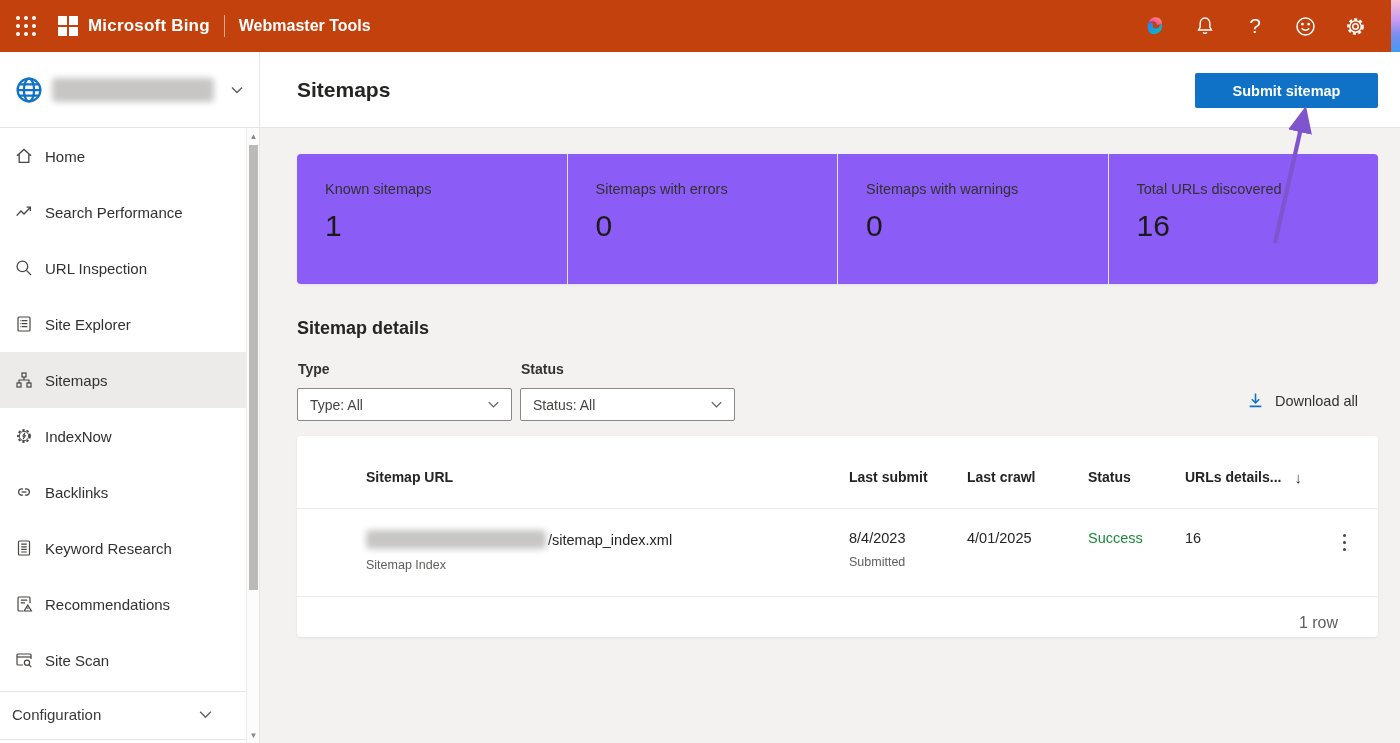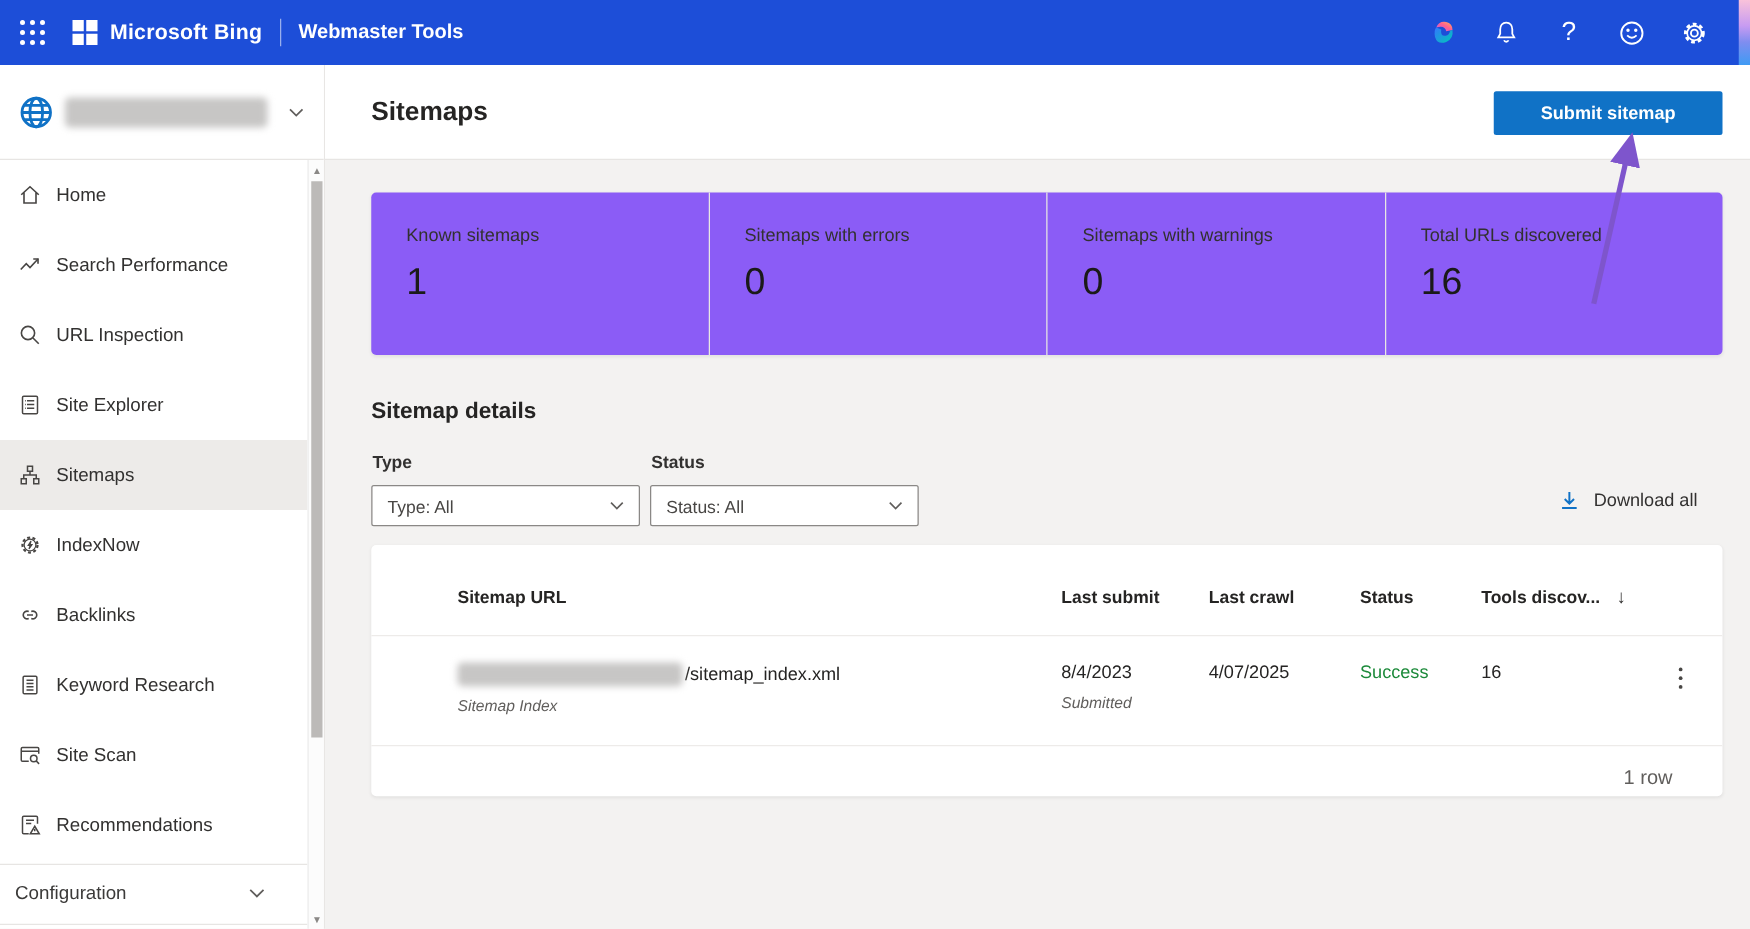--- a/index.html
+++ b/index.html
@@ -2,21 +2,21 @@
 <html><head>
 <meta charset="utf-8">
 <style>
   * { margin:0; padding:0; box-sizing:border-box; }
   html,body { width:1400px; height:743px; overflow:hidden;
     font-family:"Liberation Sans","DejaVu Sans",sans-serif;
     background:#f3f2f1; color:#252423; }
 
   
   .topbar { position:absolute; left:0; top:0; width:1400px; height:52px;
-    background:#1d4ed8; display:flex; align-items:center; z-index:30; }
+    background:#c2410c; display:flex; align-items:center; z-index:30; }
   .apps-btn { width:40px; height:40px; margin-left:6px; display:flex;
     align-items:center; justify-content:center; cursor:pointer; }
   .dots9 { display:grid; grid-template-columns:repeat(3,4px); grid-gap:4px; }
   .dots9 span { width:4px; height:4px; border-radius:50%; background:#fff; }
   .brand-wrap { display:flex; align-items:center; margin-left:12px; cursor:pointer; }
   .ms-logo { display:grid; grid-template-columns:9px 9px; grid-gap:2px; margin-right:10px; }
   .ms-logo span { width:9px; height:9px; background:#fff; }
   .brand-text { color:#fff; font-size:17px; font-weight:700; letter-spacing:.2px; }
   .topbar-sep { width:1px; height:22px; background:rgba(255,255,255,.55); margin:0 14px; }
   .product-text { color:#fff; font-size:16px; font-weight:600; }
@@ -90,21 +90,21 @@
   .t-head { height:73px; align-items:center; border-bottom:1px solid #edebe9;
     font-size:14px; font-weight:600; color:#252423; padding-top:10px; }
   .t-head > div { display:flex; align-items:center; }
   .cell-url-h { padding-left:69px; }
   .sort-arrow { margin-left:13px; font-weight:400; font-size:15px; color:#323130; }
   .t-row { height:88px; border-bottom:1px solid #edebe9; font-size:14.5px; color:#252423; }
   .t-row > div { padding-top:21px; }
   .cell-url { padding-left:69px; }
   .url-line { display:flex; align-items:center; }
   .url-blur { width:180px; height:19px; margin-right:2px; }
-  .sub-text { font-size:12.5px; color:#605e5c; margin-top:9px;font-style:italic; }
+  .sub-text { font-size:12.5px; color:#605e5c; margin-top:9px; }
   .status-success { color:#1c8a3a; }
   .cell-actions { display:flex; justify-content:flex-end; padding-right:26px; }
   .kebab { display:flex; flex-direction:column; align-items:center; cursor:pointer;
     padding:2px 6px; }
   .kebab i { width:3px; height:3px; border-radius:50%; background:#484644; margin:2px 0; }
   .t-footer { height:51px; display:flex; align-items:center; justify-content:flex-end;
     padding-right:40px; font-size:16px; color:#605e5c; }
 
   
   .anno-arrow { position:absolute; left:1250px; top:103px; z-index:40; pointer-events:none; }
@@ -254,35 +254,35 @@
     </div>
     <div class="nav-item">
       <svg class="nav-icon" viewBox="0 0 20 20" fill="none" stroke="#484644" stroke-width="1.2">
         <rect x="4.5" y="3" width="11" height="14" rx="1"></rect>
         <path d="M7.2 6.2 H12.8 M7.2 8.8 H12.8 M7.2 11.4 H12.8 M7.2 14 H12.8"></path>
       </svg>
       <span>Keyword Research</span>
     </div>
     <div class="nav-item">
       <svg class="nav-icon" viewBox="0 0 20 20" fill="none" stroke="#484644" stroke-width="1.2">
+        <path d="M16 9 V4 a1 1 0 0 0 -1 -1 H5 a1 1 0 0 0 -1 1 v12 a1 1 0 0 0 1 1 h4"></path>
+        <path d="M6.8 6.2 H13.2 M6.8 8.8 H11"></path>
+        <path d="M13.8 11 L17.4 17 H10.2 Z"></path>
+        <path d="M13.8 13.2 v1.8 M13.8 16.1 v.1"></path>
+      </svg>
+      <span>Recommendations</span>
+    </div>
+    <div class="nav-item">
+      <svg class="nav-icon" viewBox="0 0 20 20" fill="none" stroke="#484644" stroke-width="1.2">
         <path d="M17 9 V5 a1 1 0 0 0 -1 -1 H4 a1 1 0 0 0 -1 1 v9 a1 1 0 0 0 1 1 h5"></path>
         <path d="M3 7 H17"></path>
         <circle cx="13" cy="12.8" r="2.6"></circle>
         <path d="M14.9 14.7 L17.3 17.1"></path>
       </svg>
       <span>Site Scan</span>
-    </div>
-    <div class="nav-item">
-      <svg class="nav-icon" viewBox="0 0 20 20" fill="none" stroke="#484644" stroke-width="1.2">
-        <path d="M16 9 V4 a1 1 0 0 0 -1 -1 H5 a1 1 0 0 0 -1 1 v12 a1 1 0 0 0 1 1 h4"></path>
-        <path d="M6.8 6.2 H13.2 M6.8 8.8 H11"></path>
-        <path d="M13.8 11 L17.4 17 H10.2 Z"></path>
-        <path d="M13.8 13.2 v1.8 M13.8 16.1 v.1"></path>
-      </svg>
-      <span>Recommendations</span>
     </div>
     <div class="nav-divider"></div>
     <div class="config-row">
       <span>Configuration</span>
       <svg class="chev" width="17" height="17" viewBox="0 0 16 16" fill="none" stroke="#605e5c" stroke-width="1.3">
         <path d="M3 5.5 L8 10.5 L13 5.5"></path>
       </svg>
     </div>
     <div class="nav-divider"></div>
   </div>
@@ -353,40 +353,40 @@
       <div>
           <span>Last submit</span>
         </div>
       <div>
           <span>Last crawl</span>
         </div>
       <div>
           <span>Status</span>
         </div>
       <div>
-        <span>Tools discov...</span>
+        <span>URLs details...</span>
         <span class="sort-arrow">↓</span>
       </div>
       <div></div>
     </div>
 
     <div class="t-grid t-row">
       <div class="cell-url">
         <div class="url-line">
           <div class="blur-box url-blur"></div>
           <span>/sitemap_index.xml</span>
         </div>
         <div class="sub-text">Sitemap Index</div>
       </div>
       <div>
         <div>8/4/2023</div>
         <div class="sub-text">Submitted</div>
       </div>
       <div>
-        <div>4/07/2025</div>
+        <div>4/01/2025</div>
       </div>
       <div>
         <div class="status-success">Success</div>
       </div>
       <div>
         <div>16</div>
       </div>
       <div class="cell-actions">
         <div class="kebab">
             <i></i>

